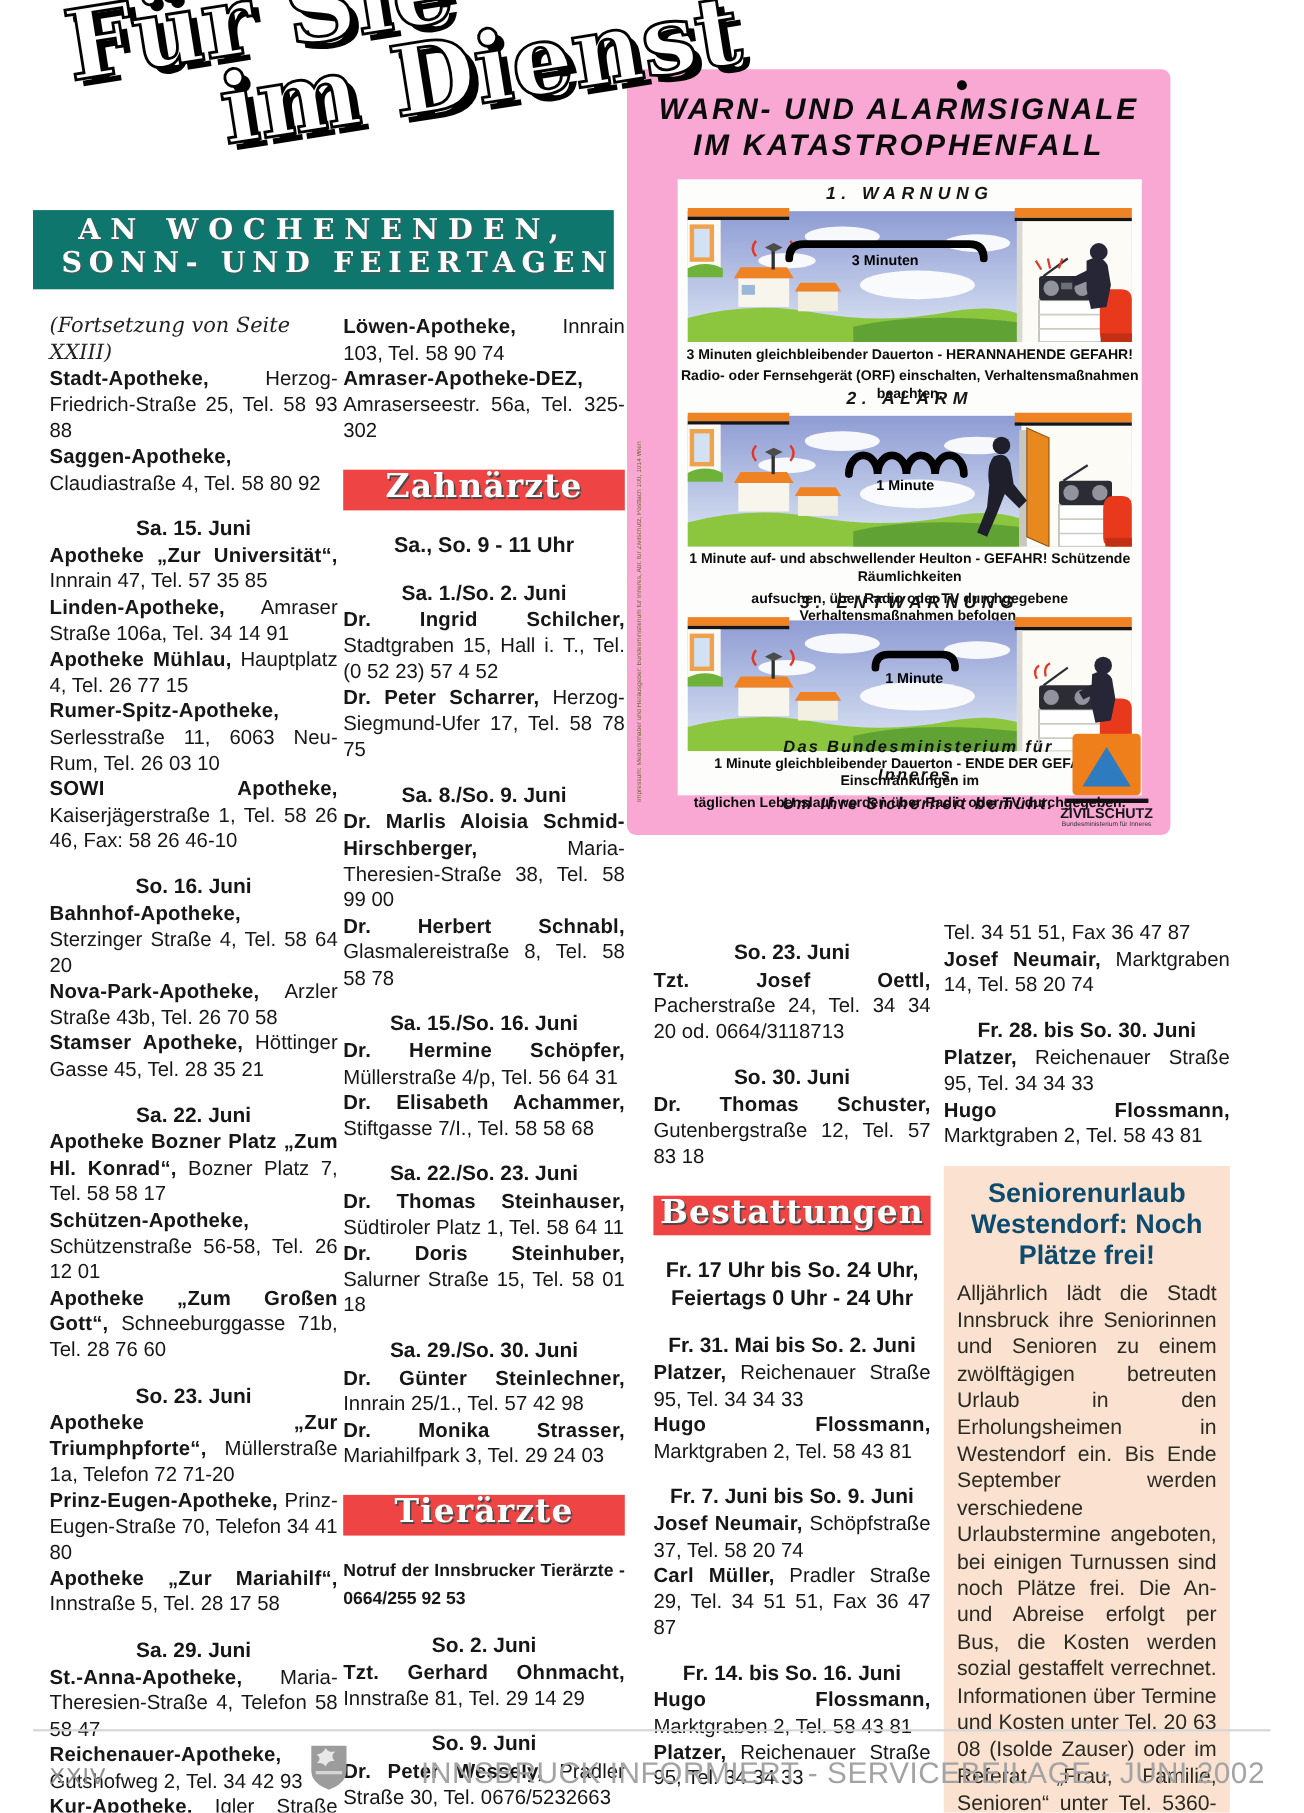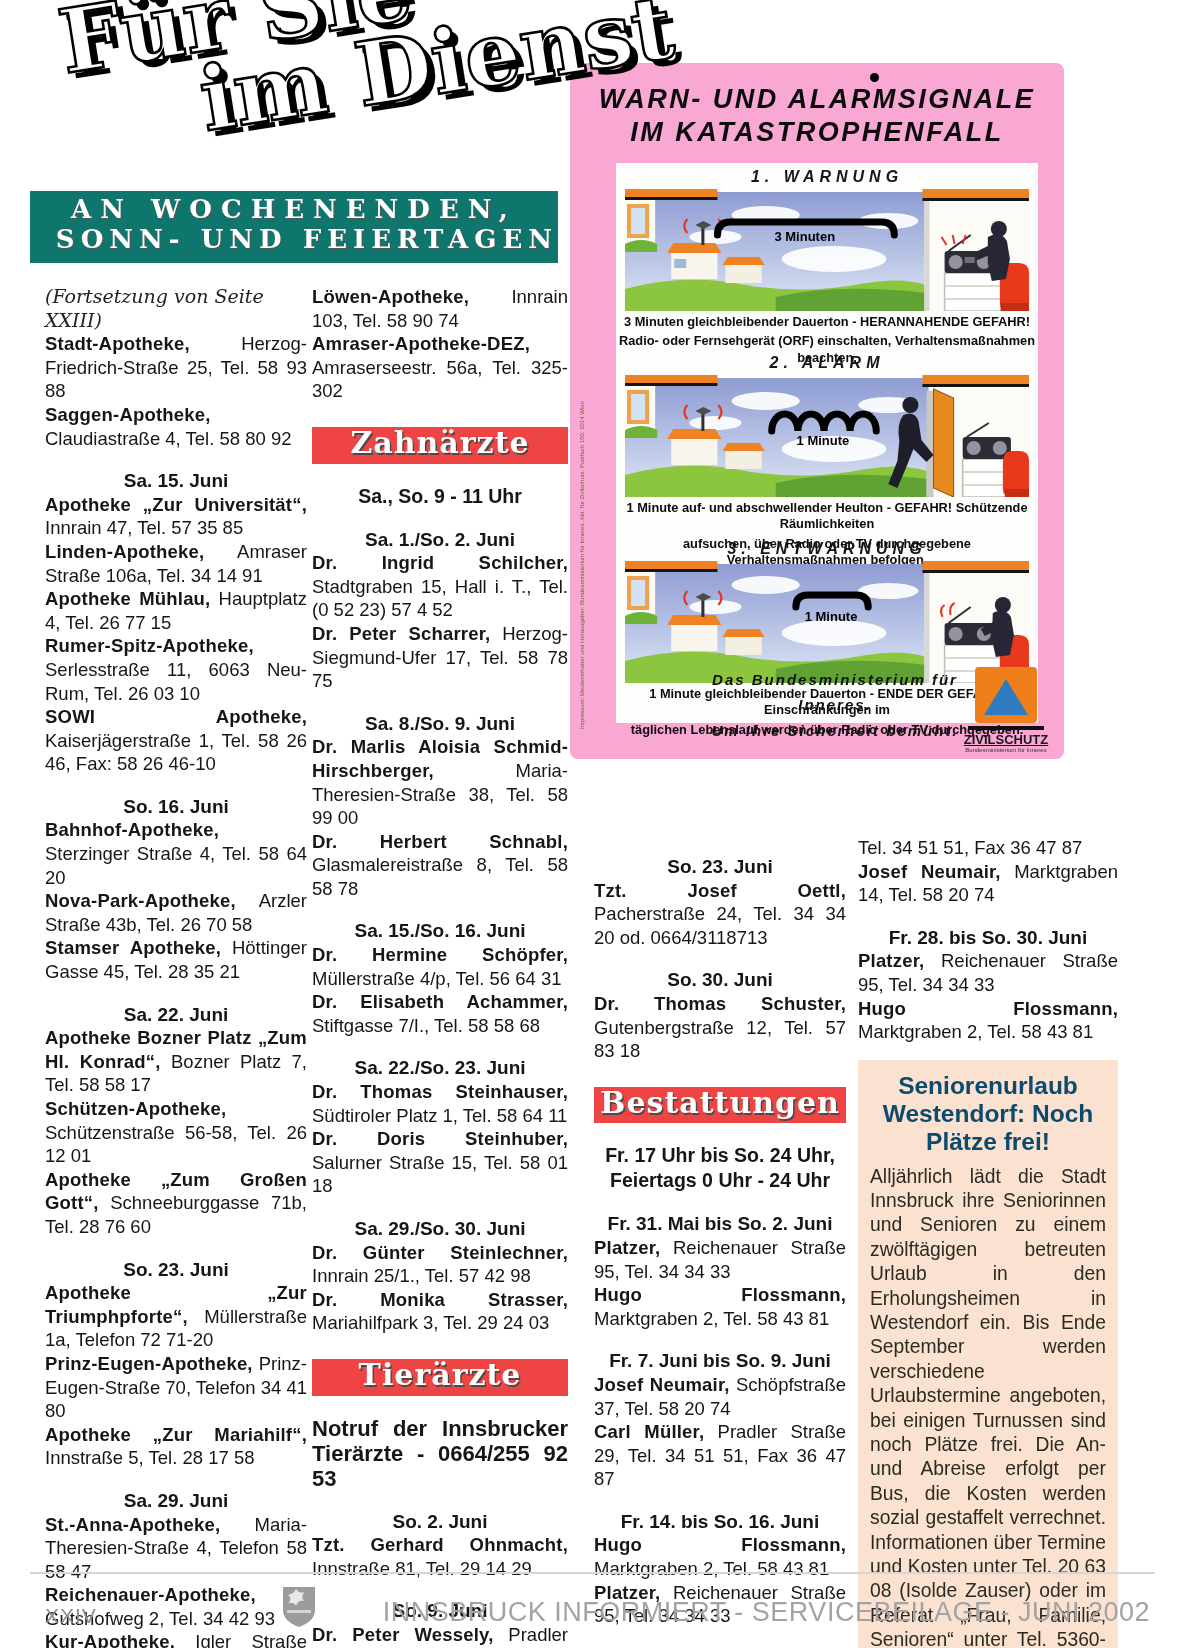--- a/index.html
+++ b/index.html
@@ -31,21 +31,21 @@
   .blk.h{margin-top:19px;}
   .blk.h .head{font-size:19px;}
   .blk.note .head{font-family:"DejaVu Serif",serif;font-style:italic;font-weight:400;
         text-align:left;font-size:19px;color:#222;}
   .blk.banner{background:#ef4444;margin:24px 0 20px;padding:4px 0 9px;text-align:center;}
   .blk.banner .head{font-family:"DejaVu Serif",serif;font-size:30px;letter-spacing:1px;
         color:#fff;text-shadow:1.5px 1.5px 0 #4a4a4a;}
   .blk.lead{margin-top:14px;}
   .blk.lead .head{font-size:19.5px;line-height:25px;}
   .blk.leadl{margin-top:14px;}
-  .blk.leadl .head{text-align:justify;font-size:22px;line-height:25px;}
+  .blk.leadl .head{text-align:justify;font-size:16px;line-height:25px;}
   .blk b{letter-spacing:.2px;}
 
   
   .poster{position:absolute;left:570px;top:63px;width:494px;height:696px;background:#f9a8d4;border-radius:8px;}
   .poster .imprint{position:absolute;left:9px;top:46px;height:620px;width:11px;
         writing-mode:vertical-rl;transform:rotate(180deg);font-size:6px;color:#6b6b2a;overflow:hidden;}
   .poster .dot{position:absolute;left:300px;top:10px;width:9px;height:9px;background:#000;border-radius:50%;}
   .ptitle{margin:20px 14px 0;text-align:center;font-weight:700;font-style:italic;
         font-size:27px;letter-spacing:2.5px;color:#0b0b0b;line-height:1.22;}
   .panel{position:absolute;left:46px;top:100px;width:422px;height:560px;background:#fdfdfb;}
@@ -59,21 +59,21 @@
   .s2 .slabel{left:49%;top:58px;}
   .s3 .slabel{left:51%;top:48px;}
   .sec .cap{font-weight:700;font-size:12.8px;line-height:16.4px;color:#0c0c0c;margin-top:3px;}
   .slogan{position:absolute;left:110px;bottom:16px;width:310px;text-align:center;font-weight:700;
         font-style:italic;font-size:15px;letter-spacing:2px;line-height:1.7;color:#111;}
   .zlogo{position:absolute;right:12px;bottom:6px;width:92px;text-align:center;}
   .zlogo .zbox{width:62px;height:56px;margin:0 auto;background:#ef7f1b;border-radius:4px;position:relative;}
   .zlogo .ztri{position:absolute;left:50%;top:54%;transform:translate(-50%,-50%);width:0;height:0;
         border-left:22px solid transparent;border-right:22px solid transparent;border-bottom:36px solid #2e7bc0;}
   .zlogo .zbar{width:76px;height:4px;background:#111;margin:3px auto 2px;}
-  .zlogo .ztext{font-weight:700;font-size:13px;text-decoration:underline;}
+  .zlogo .ztext{font-weight:700;font-size:13px;}
   .zlogo .zsub{font-size:6px;color:#333;}
 
   
   .senior{background:#fbe2d0;margin-top:16px;padding:12px 12px 16px;}
   .senior .stitle{text-align:center;font-weight:700;font-size:24.5px;line-height:1.14;color:#0c4a6e;margin-bottom:9px;}
   .senior .sbody{text-align:justify;font-size:19.3px;line-height:24.4px;color:#2a2a22;}
 
   
   .frule{position:absolute;left:30px;right:30px;top:1572px;height:2px;background:#d6d6d6;}
   .footer-num{position:absolute;left:45px;top:1604px;font-size:21px;color:#8f8f8f;letter-spacing:1px;}

